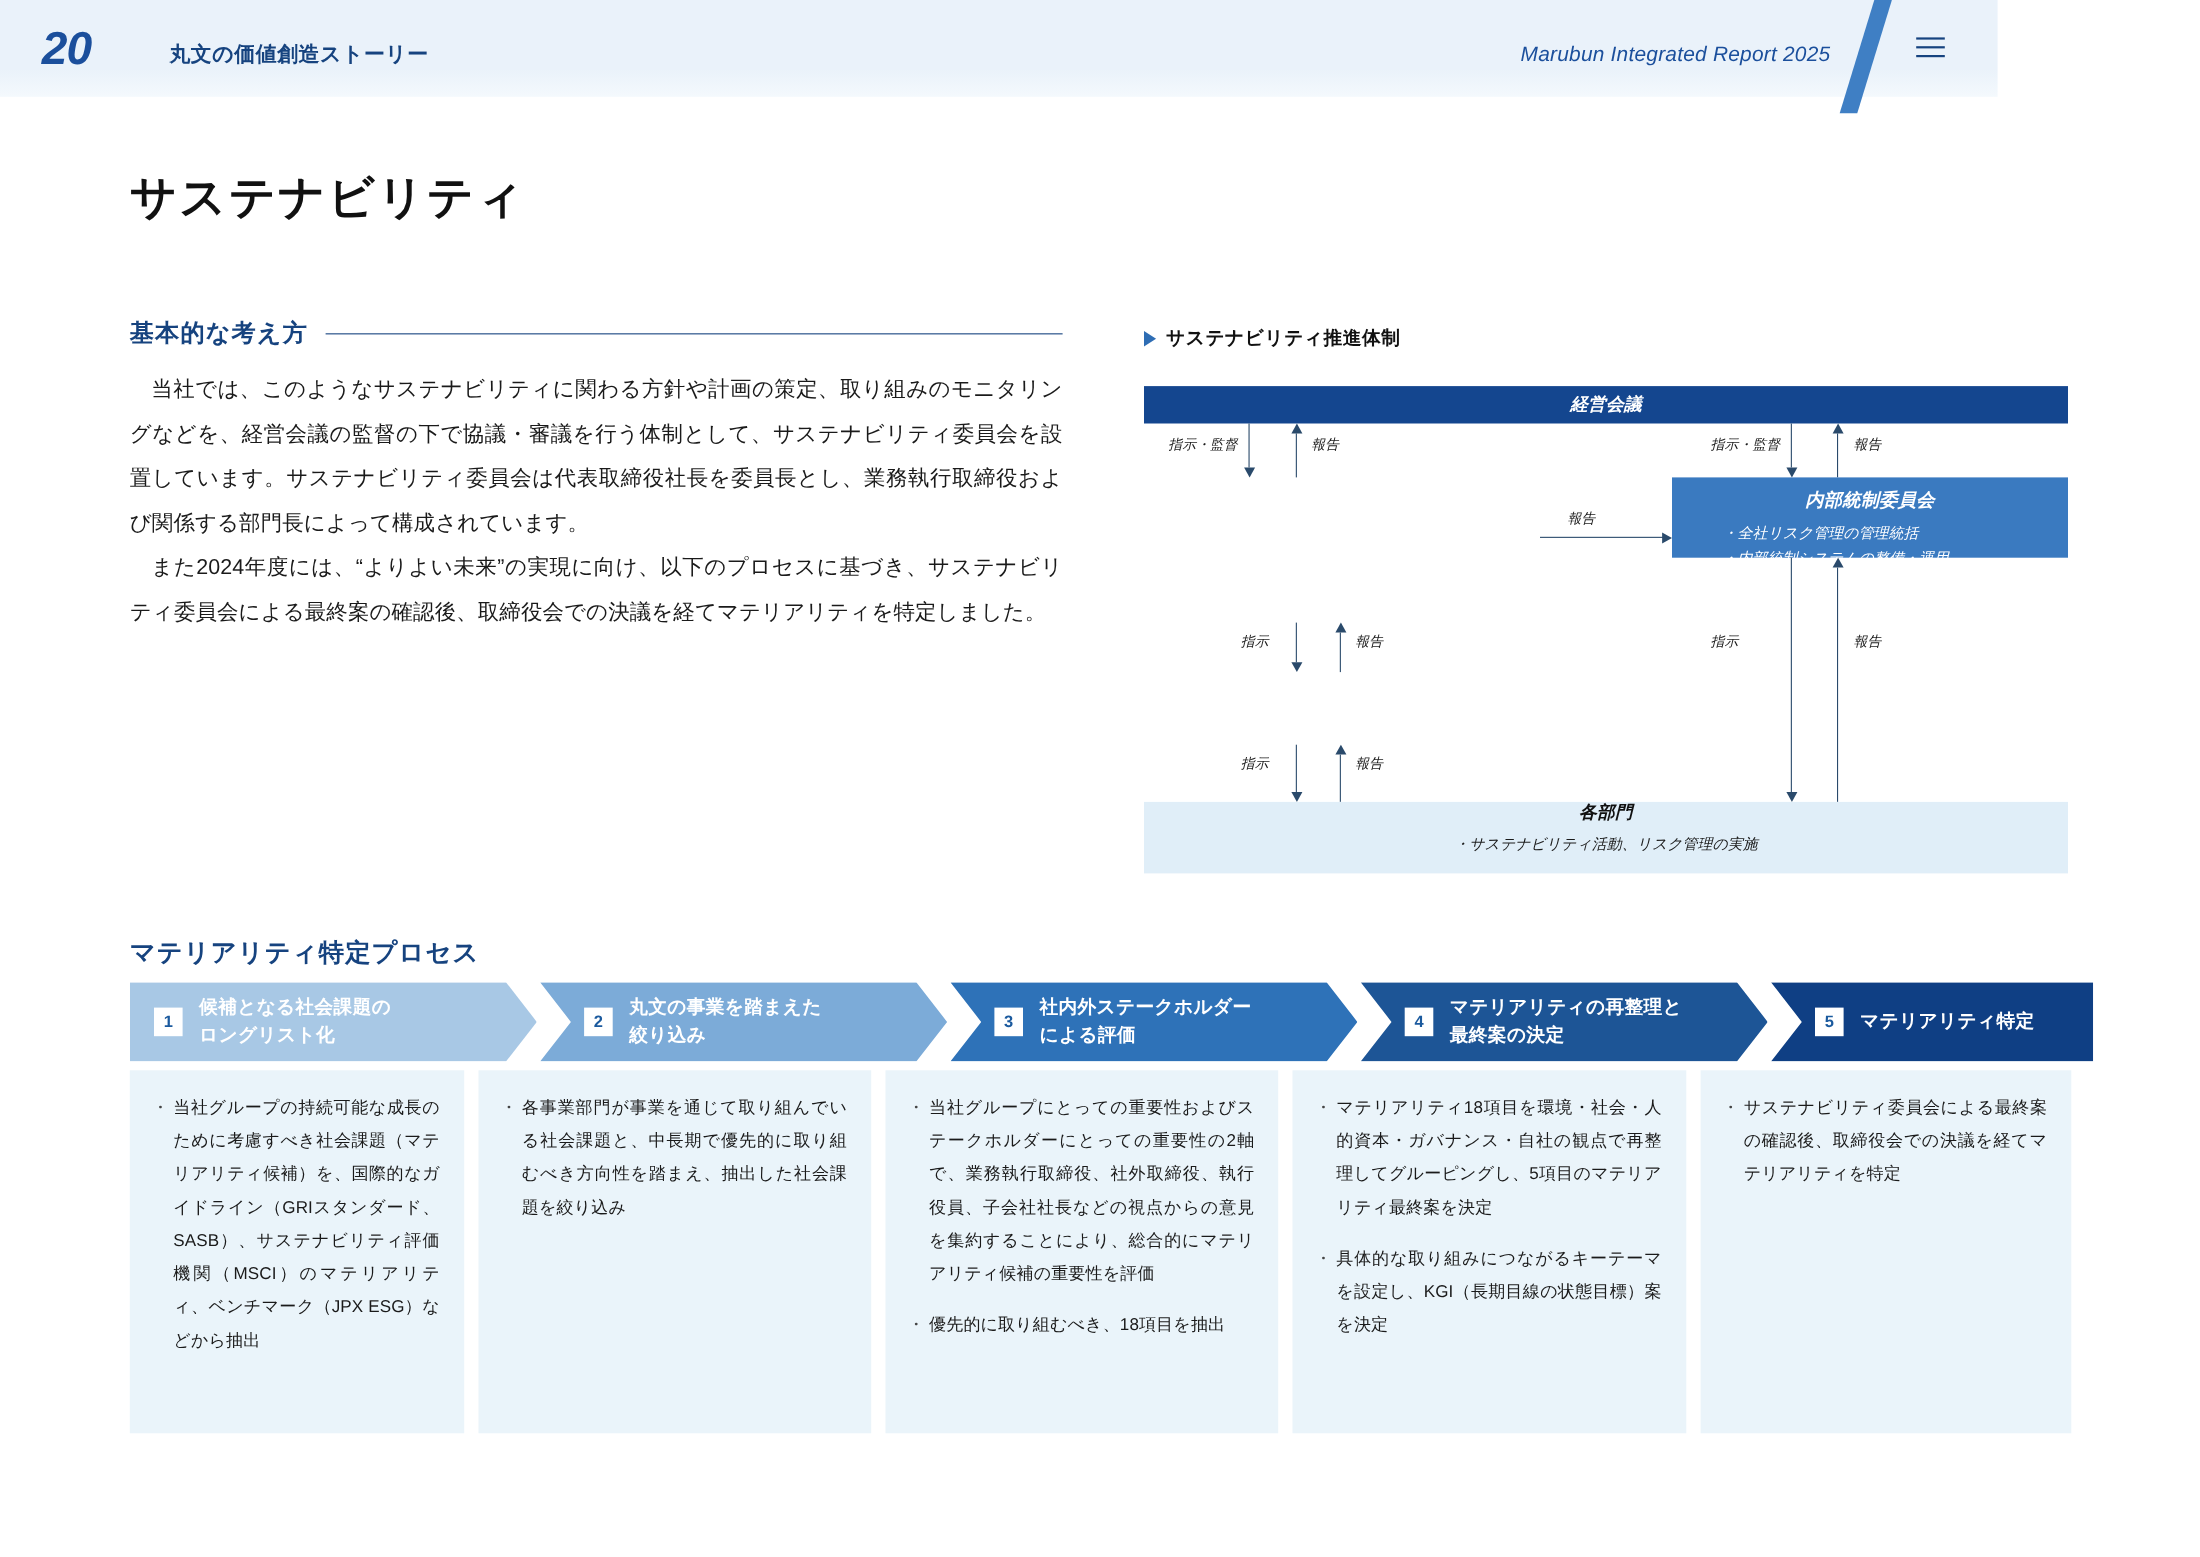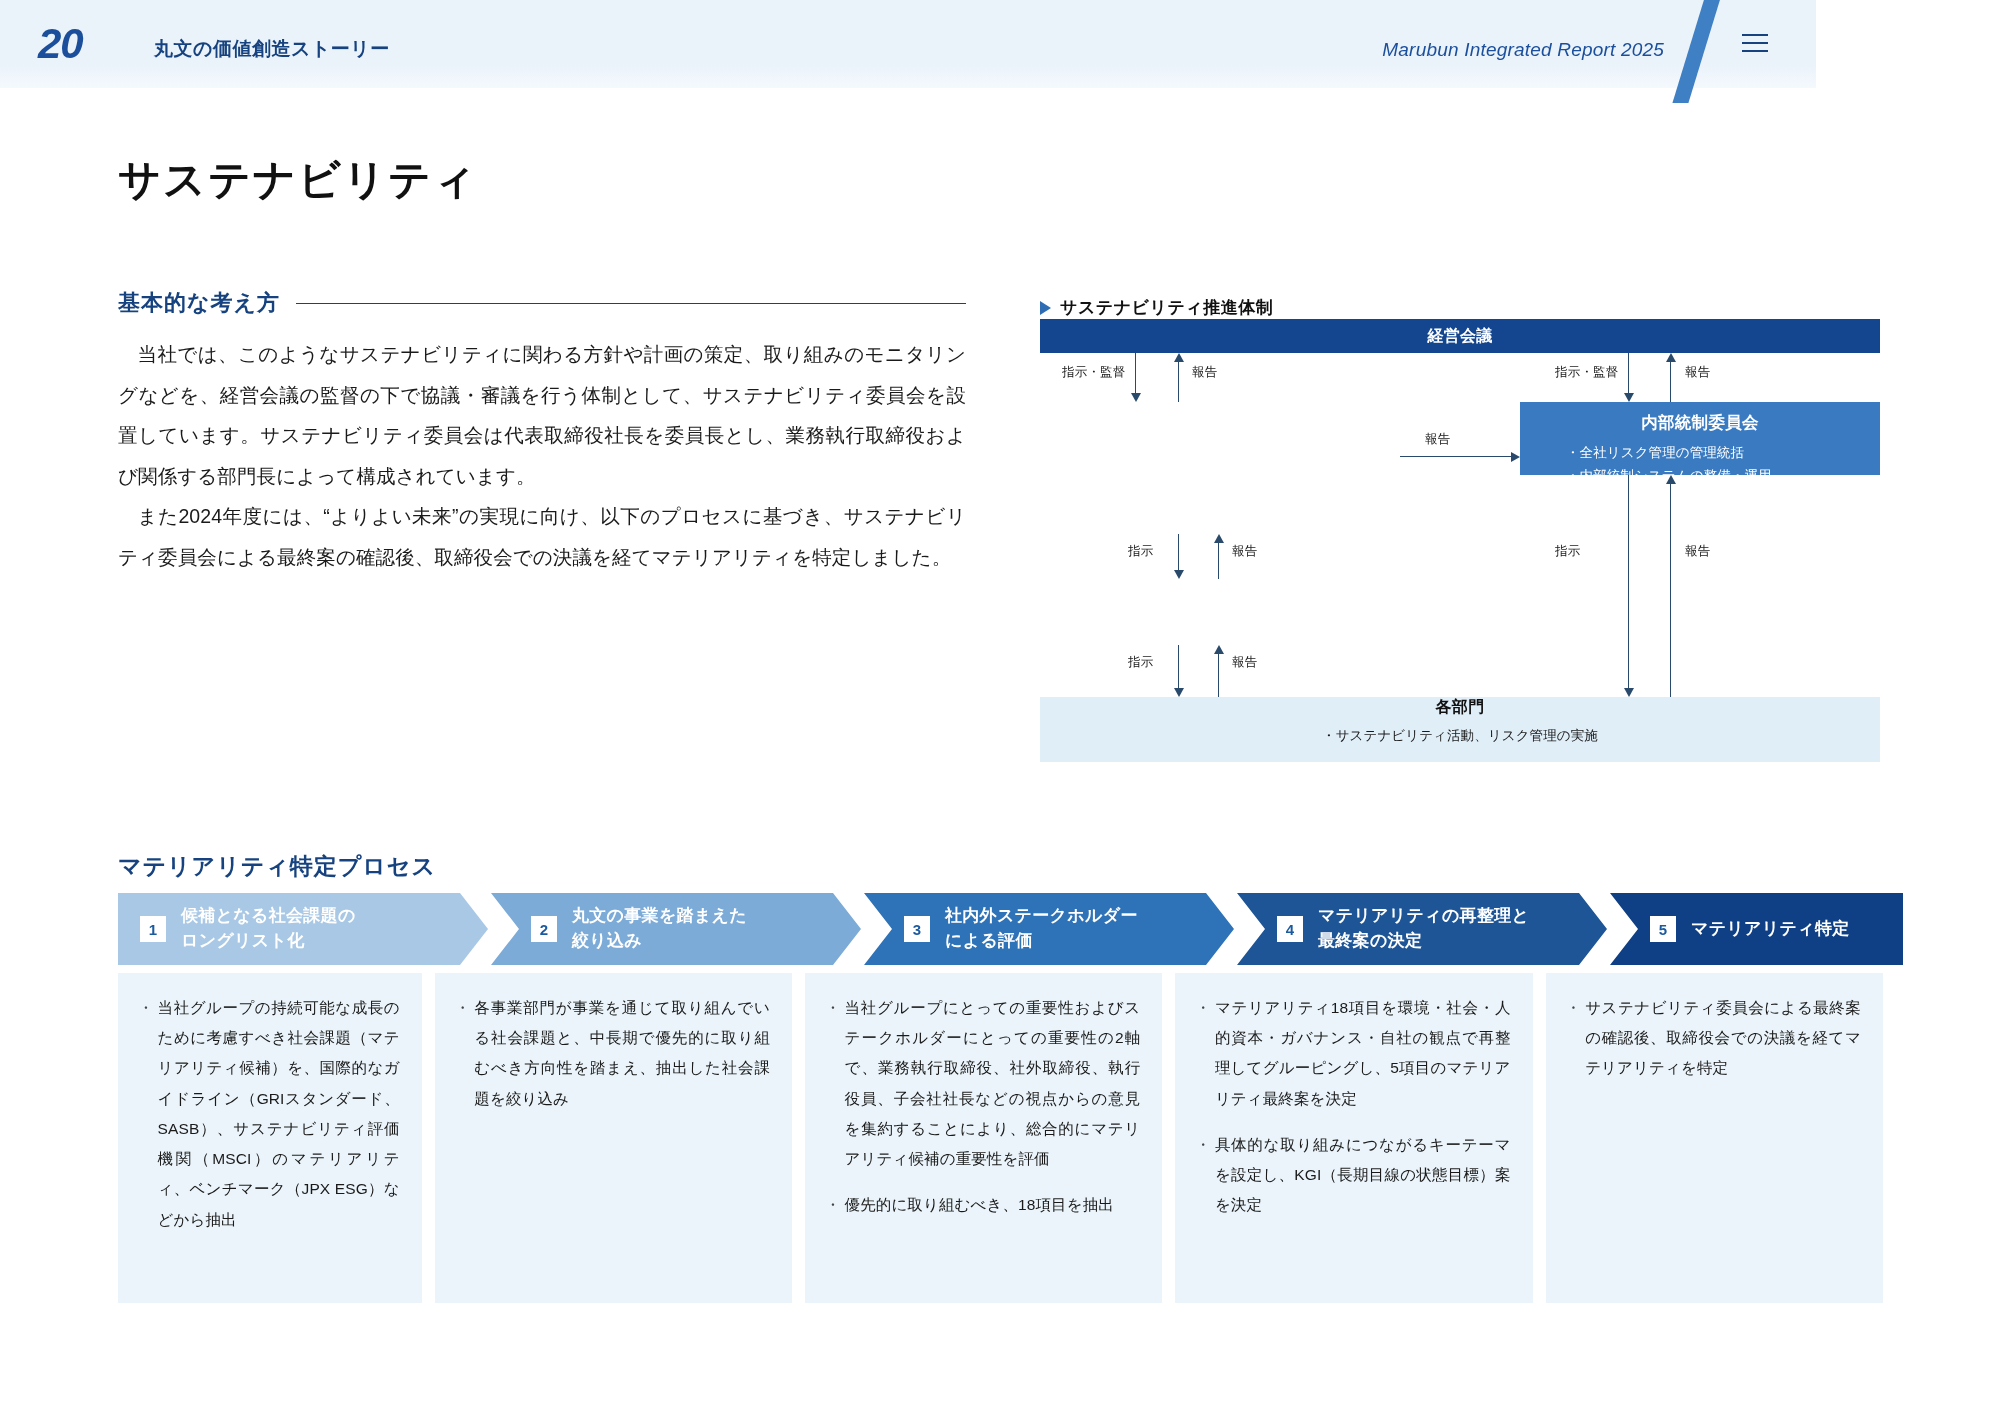--- a/index.html
+++ b/index.html
@@ -118,38 +118,40 @@
   
   #diagram-wrap {
     position: absolute;
     left: 1040px; top: 296px;
     width: 840px;
   }
   #diagram-title {
     display: flex;
     align-items: center;
     gap: 9px;
+    margin-bottom: 32px;
   }
   #diagram-title .tri {
     width: 0; height: 0;
     border-left: 11px solid #2e6db4;
     border-top: 7px solid transparent;
     border-bottom: 7px solid transparent;
   }
   #diagram-title .t {
     font-size: 17px;
     font-weight: bold;
     color: #111;
     letter-spacing: 0.5px;
   }
 
   #diagram {
     position: relative;
     width: 840px;
     height: 440px;
+    font-style: italic;
   }
 
   .box {
     position: absolute;
     color: #ffffff;
   }
   .box .bt {
     font-weight: bold;
     text-align: center;
     font-size: 16.5px;

